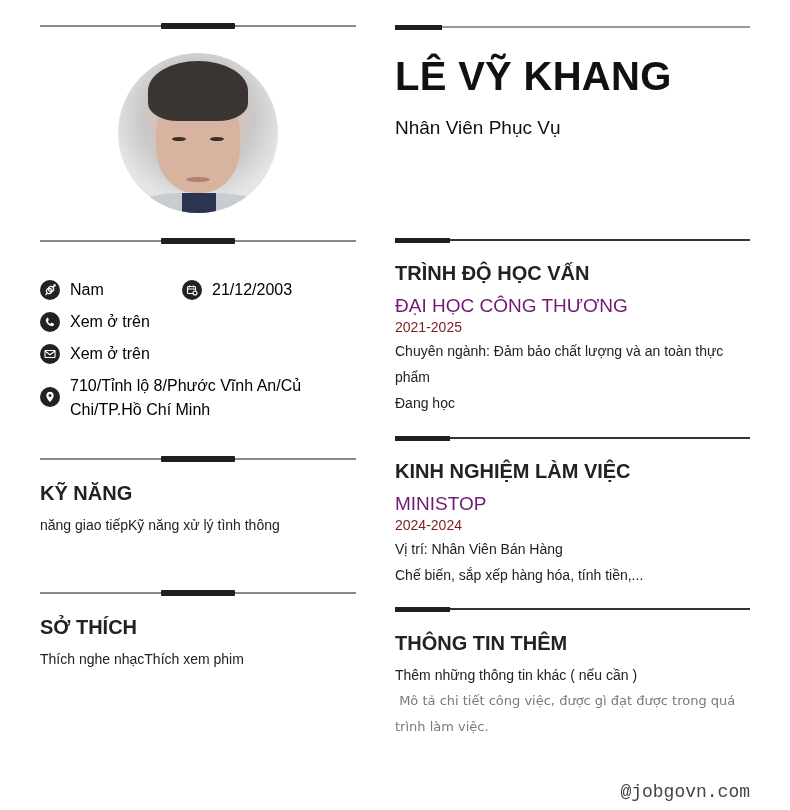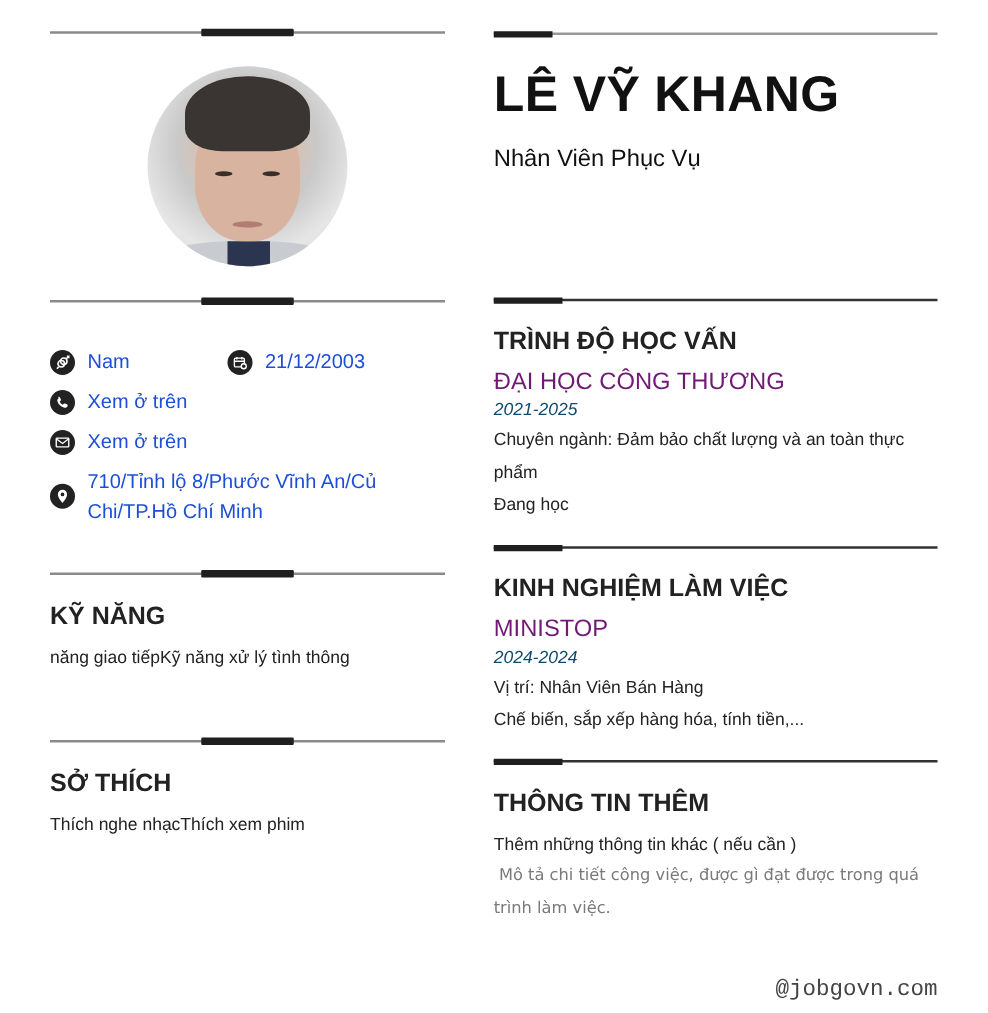--- a/index.html
+++ b/index.html
@@ -24,28 +24,28 @@
   .avatar .face { position: absolute; left: 38px; top: 40px; width: 84px; height: 100px; background: #d8b4a0; border-radius: 40% 40% 45% 45%; }
   .avatar .eye1 { position: absolute; left: 54px; top: 84px; width: 14px; height: 4px; background: #3a2e2a; border-radius: 50%; }
   .avatar .eye2 { position: absolute; left: 92px; top: 84px; width: 14px; height: 4px; background: #3a2e2a; border-radius: 50%; }
   .avatar .mouth { position: absolute; left: 68px; top: 124px; width: 24px; height: 5px; background: #b07e72; border-radius: 50%; }
   .avatar .shirt { position: absolute; left: 10px; top: 140px; width: 140px; height: 40px; background: #c8cbd0; border-radius: 40% 40% 0 0; }
   .avatar .collar { position: absolute; left: 64px; top: 140px; width: 34px; height: 30px; background: #2b3550; }
 
   .name { position: absolute; left: 395px; top: 54px; font-size: 40px; font-weight: bold; color: #111; letter-spacing: 0.3px; }
   .jobtitle { position: absolute; left: 395px; top: 117px; font-size: 19px; color: #111; }
 
-  .info-row { position: absolute; display: flex; align-items: flex-start; font-size: 16px; color: #1d4ed8; line-height: 24px; }
+  .info-row { position: absolute; display: flex; align-items: flex-start; font-size: 16px; color: #000000; line-height: 24px; }
   .icon-circle { width: 20px; height: 20px; border-radius: 50%; background: #222; color: #fff; display: flex; align-items: center; justify-content: center; margin-right: 10px; flex-shrink: 0; margin-top: 2px; }
   .icon-circle svg { width: 12px; height: 12px; }
 
   .section-title { position: absolute; font-size: 20px; font-weight: bold; color: #222; }
   .body-text { position: absolute; font-size: 14px; line-height: 26px; color: #222; }
   .sub-bold { position: absolute; font-size: 19px; font-weight: normal; color: #701a75; }
-  .italic { position: absolute; font-size: 14px; font-style: italic; color: #0c4a6e; }
+  .italic { position: absolute; font-size: 14px; color: #7f1d1d; }
   .muted { color: #7a7a7a; font-family: "DejaVu Sans", sans-serif; font-size: 13px; }
 
   .footer { position: absolute; right: 40px; top: 782px; font-family: "Liberation Mono", "DejaVu Sans Mono", monospace; font-size: 18px; color: #444; }
 </style>
 </head>
 <body>
 
 <div class="divider-center" style="top:23px;">
     <div class="thin"></div>
     <div class="thick"></div>

